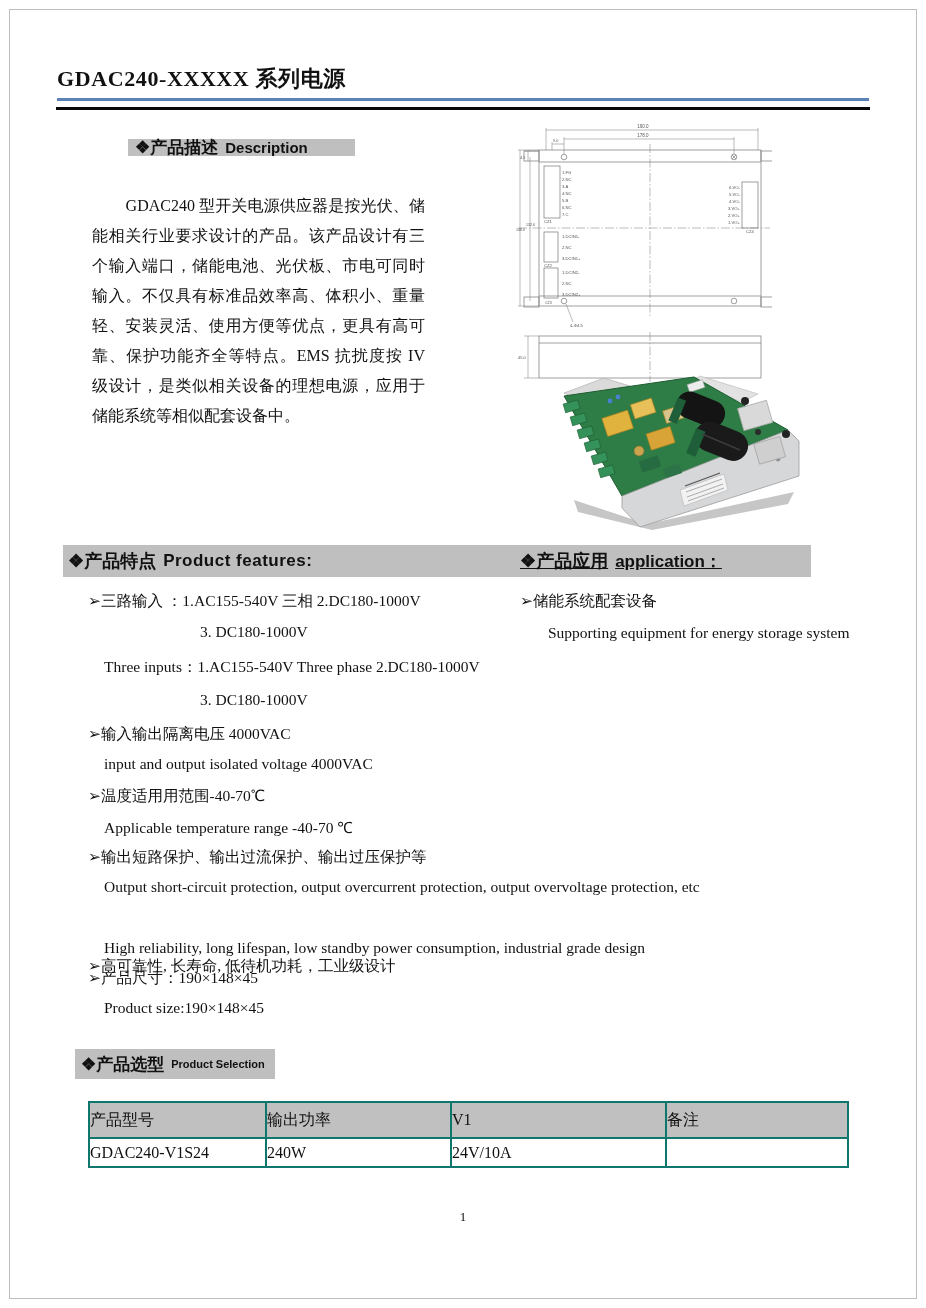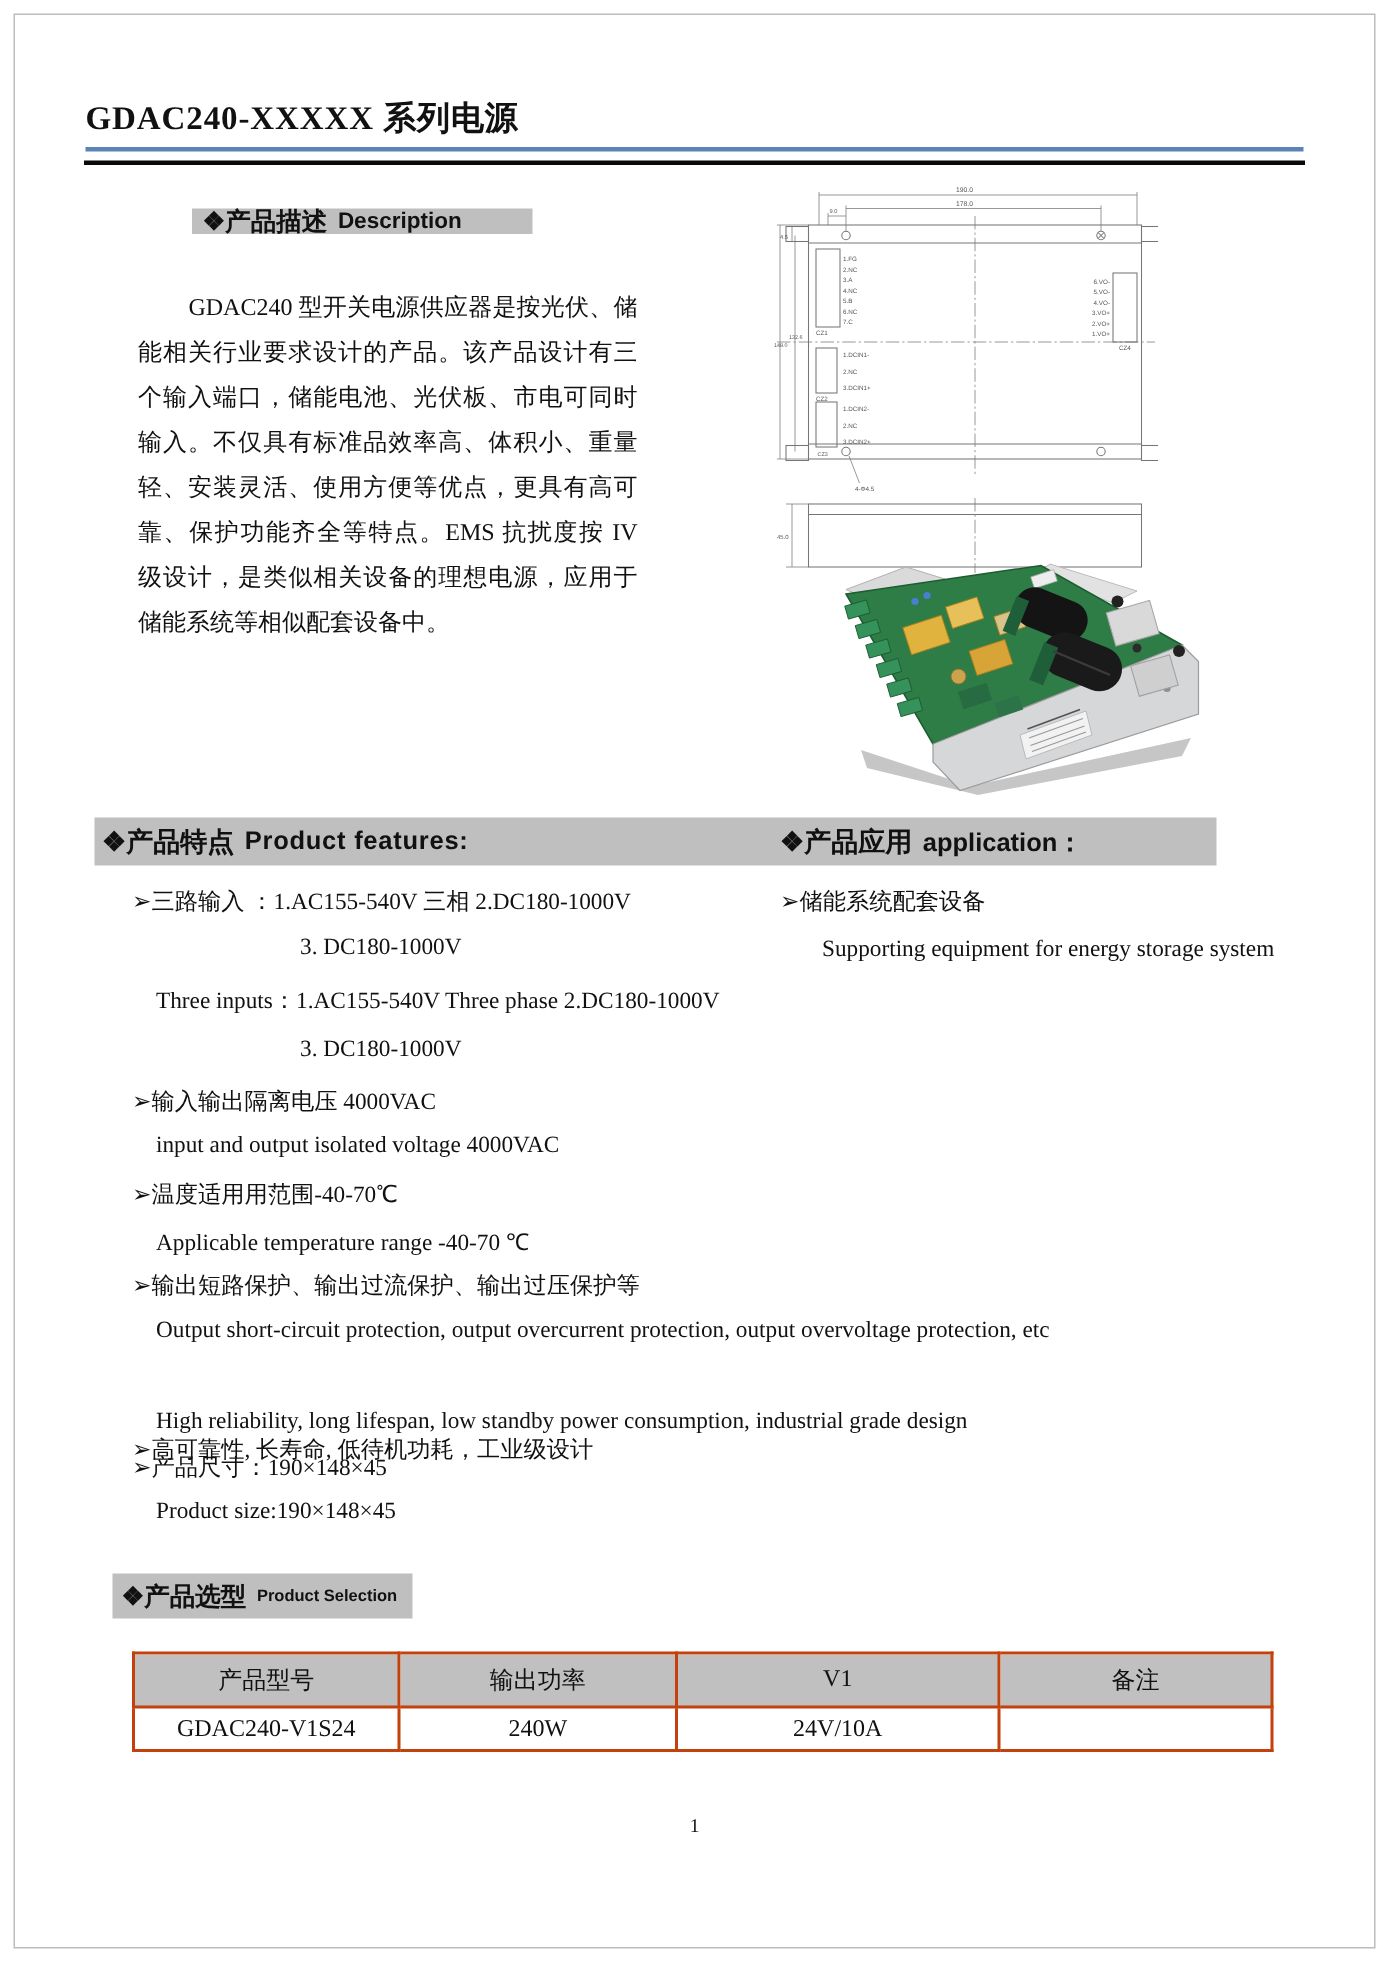--- a/index.html
+++ b/index.html
@@ -25,21 +25,21 @@
   .feat-head .en{font-size:17px;letter-spacing:.5px;}
   .app-head{left:520px;top:547px;height:28px;}
   .app-head .zh{font-size:18px;}
   .app-head .en{font-size:17px;}
   .fl{position:absolute;font-size:15.5px;white-space:nowrap;}
   .sel-head{left:75px;top:1049px;height:30px;padding:0 10px 0 6px;}
   .sel-head .zh{font-size:17px;}
   .sel-head .en{font-size:11px;}
   table.sel{position:absolute;left:88px;top:1101px;border-collapse:collapse;
             font-size:16px;table-layout:fixed;}
-  table.sel th,table.sel td{border:2px solid #c2410c;text-align:center;padding:0;
+  table.sel th,table.sel td{border:2px solid #0f766e;text-align:left;padding:0;
             font-weight:normal;overflow:hidden;}
   table.sel th{background:#c0c0c0;height:34px;}
   table.sel td{height:27px;background:#fff;}
   .pagenum{left:0;top:1209px;width:926px;text-align:center;font-size:13px;}
   .drawing-svg{left:516px;top:120px;}
   .photo-svg{left:552px;top:374px;}
   svg text{font-family:"Liberation Sans",sans-serif;fill:#555;}
 </style>
 </head>
 <body>
@@ -204,21 +204,21 @@
       <circle cx="234" cy="60" r="4" fill="#222"></circle>
       <circle cx="206" cy="58" r="3" fill="#2b2b2b"></circle>
     </g>
   </svg>
 
   <div class="abs feat-bar"></div>
   <div class="abs sec-head feat-head" style="background:transparent;">
     <span class="zh">❖产品特点</span>
     <span class="en">Product features:</span>
   </div>
-  <div class="abs sec-head app-head" style="background:transparent;">
+  <div class="abs sec-head app-head" style="background:transparent;text-decoration:underline;">
     <span class="zh">❖产品应用</span>
     <span class="en">application：</span>
   </div>
 
   <div class="fl" style="left:88px;top:591px;">➢三路输入 ：1.AC155-540V 三相 2.DC180-1000V</div>
   <div class="fl" style="left:200px;top:623px;">3. DC180-1000V</div>
   <div class="fl" style="left:104px;top:657px;">Three inputs：1.AC155-540V Three phase 2.DC180-1000V</div>
   <div class="fl" style="left:200px;top:691px;">3. DC180-1000V</div>
   <div class="fl" style="left:88px;top:724px;">➢输入输出隔离电压 4000VAC</div>
   <div class="fl" style="left:104px;top:755px;">input and output isolated voltage 4000VAC</div>

